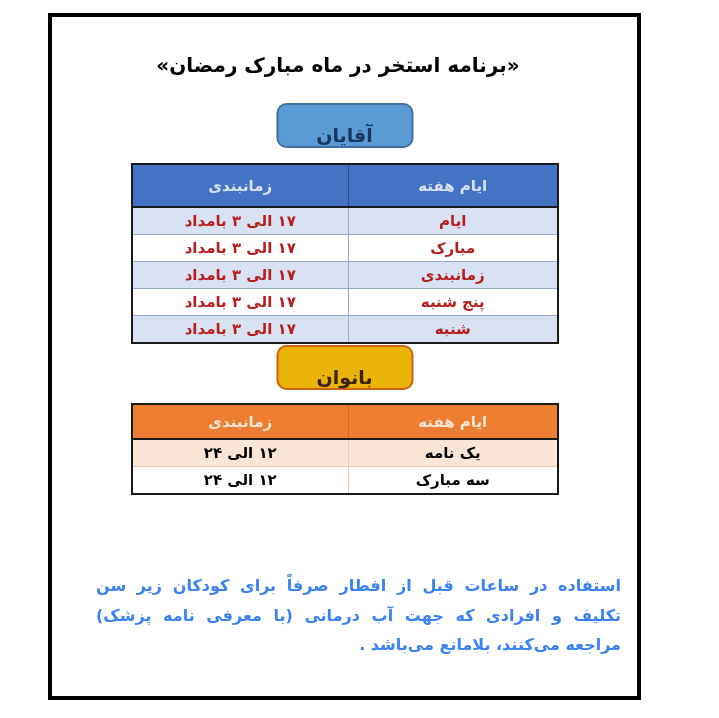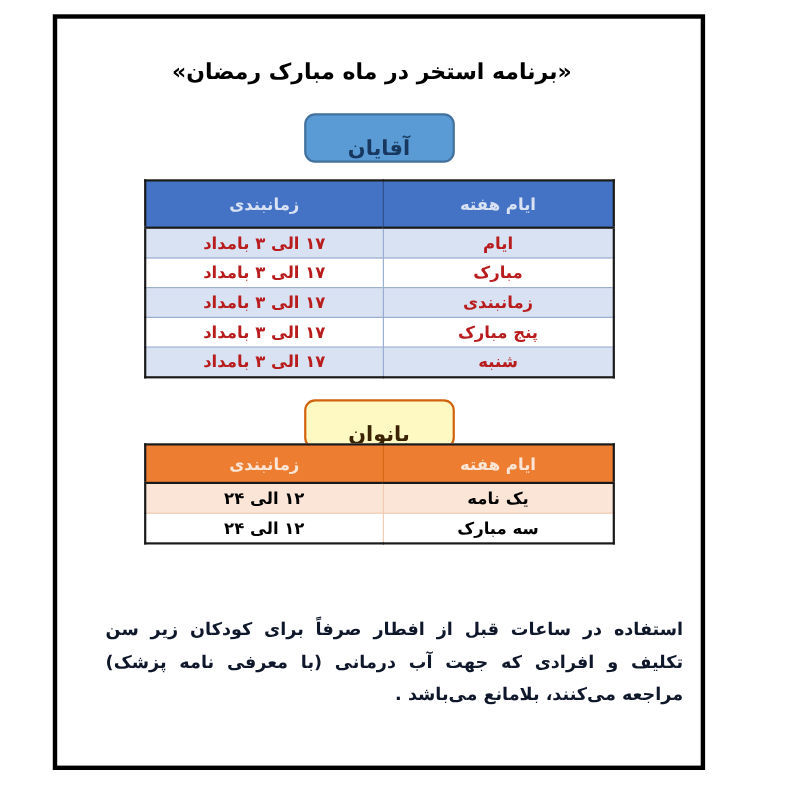--- a/index.html
+++ b/index.html
@@ -39,22 +39,22 @@
     font-size: 19px;
     font-weight: bold;
     color: #17375E;
   }
   .btn-men {
     top: 86px;
     background: #5B9BD5;
     border: 2px solid #41719C;
   }
   .btn-women {
-    top: 346px;
-    background: #fef9c3;
+    top: 328px;
+    background: #eab308;
     border: 2px solid #D1620E;
     color: #3b2203;
   }
   table.sched {
     position: absolute;
     left: 50%;
     transform: translateX(-50%);
     width: 426px;
     border-collapse: collapse;
     direction: rtl;
@@ -96,29 +96,29 @@
   .tbl-women td {
     height: 25px;
     color: #000000;
     border: 1px solid #F0C9AE;
   }
   .tbl-women tr.alt td { background: #FBE5D6; }
   col.day-col  { width: 209px; }
   col.time-col { width: 217px; }
   .note {
     position: absolute;
-    top: 540px;
+    top: 554px;
     left: 44px; right: 16px;
     direction: rtl;
     text-align: justify;
     text-align-last: right;
     font-size: 16px;
     font-weight: bold;
     line-height: 1.85;
-    color: #0f172a;
+    color: #3b82f6;
   }
 </style>
 </head>
 <body>
 
 <div class="frame">
 
   <div class="doc-title">«برنامه استخر در ماه مبارک رمضان»</div>
 
   <div class="section-btn btn-men">
@@ -143,21 +143,21 @@
       </tr>
       <tr>
         <td>مبارک</td>
         <td>۱۷ الی ۳ بامداد</td>
       </tr>
       <tr class="alt">
         <td>زمانبندی</td>
         <td>۱۷ الی ۳ بامداد</td>
       </tr>
       <tr>
-        <td>پنج مبارک</td>
+        <td>پنج شنبه</td>
         <td>۱۷ الی ۳ بامداد</td>
       </tr>
       <tr class="alt">
         <td>شنبه</td>
         <td>۱۷ الی ۳ بامداد</td>
       </tr>
     </tbody>
   </table>
 
   <div class="section-btn btn-women">

